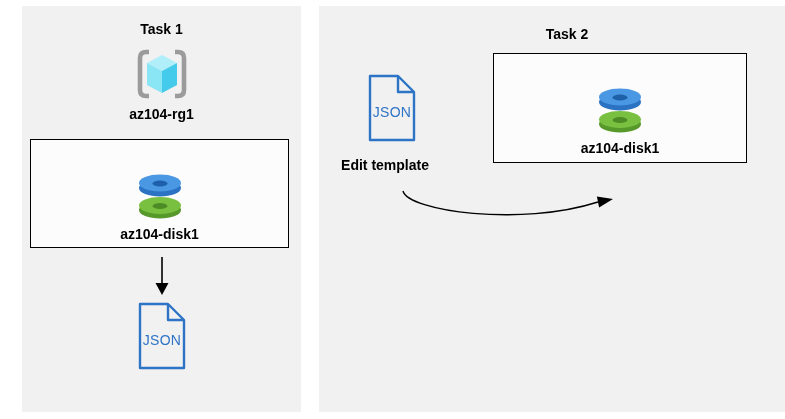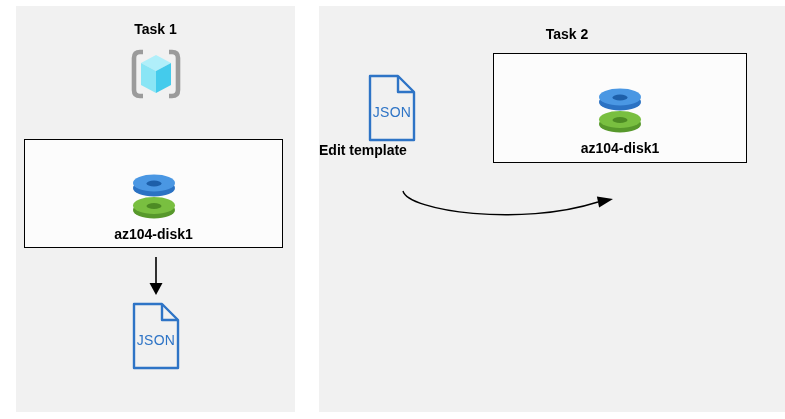--- a/index.html
+++ b/index.html
@@ -12,21 +12,21 @@
   .canvas {
     position: relative;
     width: 785px; height: 419px;
     overflow: hidden;
   }
   .panel {
     position: absolute;
     top: 6px; height: 406px;
     background: var(--panel-bg, #f1f1f1);
   }
-  #task1-panel { left: 16px;   width: 279px; }
+  #task1-panel { left: 22px;   width: 279px; }
   #task2-panel { left: 319px; width: 496px; }
 
   .task-title {
     position: absolute; left: 0; right: 0;
     margin: 0; text-align: center;
     font-size: 14px; font-weight: 700;
     color: var(--text, #000);
     line-height: 16px;
   }
   #task1-panel .task-title { top: 15px; }
@@ -56,21 +56,21 @@
 
   .icon-abs { position: absolute; display: block; }
 
   #task1-rg-icon    { left: calc(50% - 26px); top: 43px; }
   #task1-rg-label   { top: 100px; }
   #task1-down-arrow { left: calc(50% - 7px);  top: 251px; }
   #task1-json-icon  { left: calc(50% - 25px); top: 296px; }
   #task1-action     { top: 376px; }
 
   #task2-json-icon  { left: 48px; top: 68px; }
-  #task2-edit-label { position: absolute; left: 0; width: 132px; top: 136px; }
+  #task2-edit-label { position: absolute; left: 0; width: 132px; top: 151px; text-align: center; }
   #task2-curve      { left: 81px; top: 183px; }
   #task2-deploy     { position: absolute; left: 100px; width: 160px; top: 219px; text-align: center; }
 
   .json-doc-text {
     font-family: "Liberation Sans", sans-serif;
     font-size: 14px;
     fill: var(--accent-blue, #2e74c6);
     letter-spacing: 0.3px;
   }
 </style>
@@ -88,20 +88,21 @@
         <path d="M13 3 H10 Q4 3 4 9 V41 Q4 47 10 47 H13"></path>
         <path d="M39 3 H42 Q48 3 48 9 V41 Q48 47 42 47 H39"></path>
       </g>
       <g>
         <polygon points="26,6 41,14 26,22 11,14" style="fill:var(--cube-top)"></polygon>
         <polygon points="11,14 26,22 26,44 11,36" style="fill:var(--cube-left)"></polygon>
         <polygon points="41,14 26,22 26,44 41,36" style="fill:var(--cube-right)"></polygon>
       </g>
     </svg>
 
+    <div class="label centered-label" id="task1-rg-label">az104-rg1</div>
 
     <div class="resource-box" id="task1-disk-box">
       <svg width="46" height="47" viewBox="0 0 46 47">
         <g>
           <ellipse cx="23" cy="16" rx="21" ry="8.5" style="fill:var(--disk-blue-side)"></ellipse>
           <ellipse cx="23" cy="11" rx="21" ry="8.5" style="fill:var(--disk-blue-top)"></ellipse>
           <ellipse cx="23" cy="11.5" rx="7.5" ry="3" style="fill:var(--disk-blue-hole)"></ellipse>
         </g>
         <g>
           <ellipse cx="23" cy="38" rx="21" ry="8.5" style="fill:var(--disk-green-side)"></ellipse>

